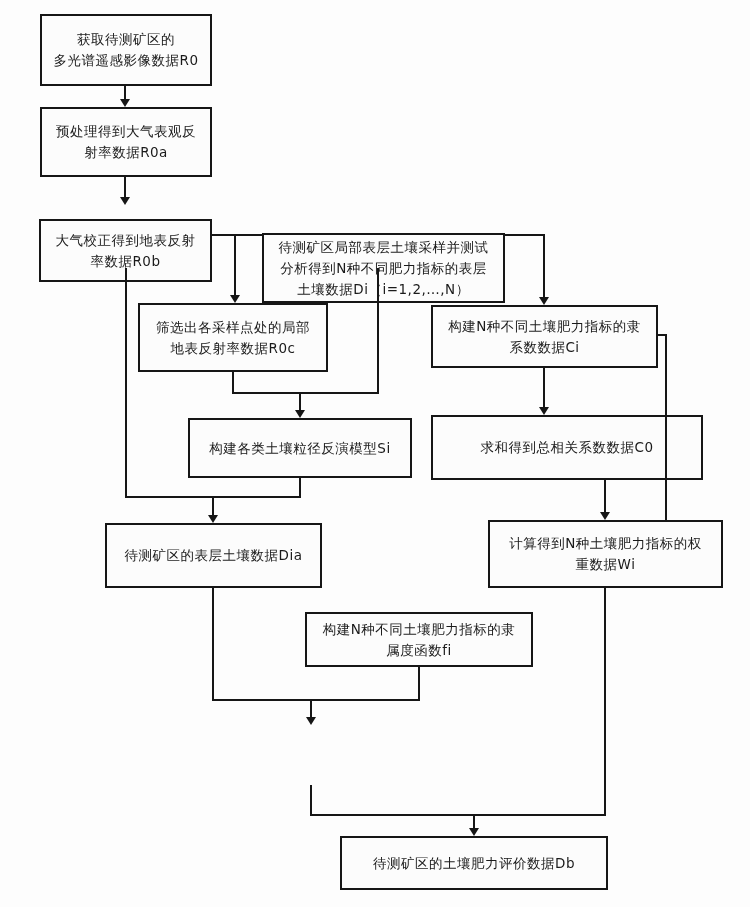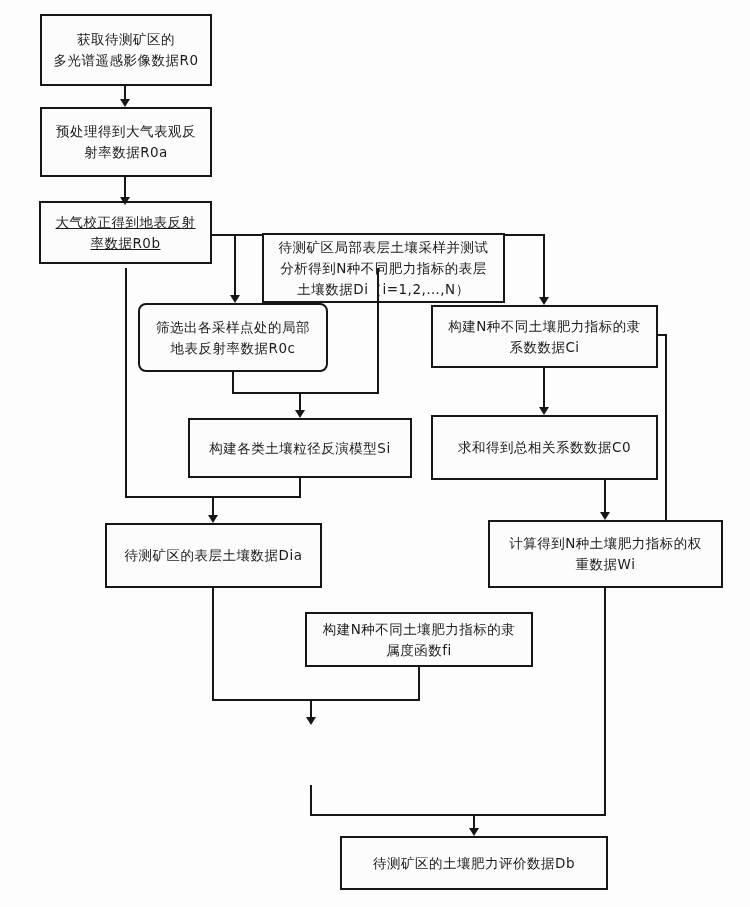--- a/index.html
+++ b/index.html
@@ -38,31 +38,31 @@
 </style>
 </head>
 <body>
 
 <div id="canvas">
 
   <div class="node" style="left:40px;top:14px;width:172px;height:72px;">获取待测矿区的
 多光谱遥感影像数据R0</div>
   <div class="node" style="left:40px;top:107px;width:172px;height:70px;">预处理得到大气表观反
 射率数据R0a</div>
-  <div class="node" style="left:39px;top:201px;width:173px;height:63px;text-decoration:underline;">大气校正得到地表反射
+  <div class="node" style="left:39px;top:219px;width:173px;height:63px;">大气校正得到地表反射
 率数据R0b</div>
   <div class="node" style="left:262px;top:198px;width:243px;height:70px;margin-top:35px;">待测矿区局部表层土壤采样并测试
 分析得到N种不同肥力指标的表层
 土壤数据Di（i=1,2,…,N）</div>
-  <div class="node" style="left:138px;top:303px;width:190px;height:69px;border-radius:8px;">筛选出各采样点处的局部
+  <div class="node" style="left:138px;top:303px;width:190px;height:69px;">筛选出各采样点处的局部
 地表反射率数据R0c</div>
   <div class="node" style="left:431px;top:305px;width:227px;height:63px;">构建N种不同土壤肥力指标的隶
 系数数据Ci</div>
   <div class="node" style="left:188px;top:418px;width:224px;height:60px;">构建各类土壤粒径反演模型Si</div>
-  <div class="node" style="left:431px;top:415px;width:227px;height:65px;">求和得到总相关系数数据C0</div>
+  <div class="node" style="left:431px;top:415px;width:272px;height:65px;">求和得到总相关系数数据C0</div>
   <div class="node" style="left:105px;top:523px;width:217px;height:65px;">待测矿区的表层土壤数据Dia</div>
   <div class="node" style="left:488px;top:520px;width:235px;height:68px;">计算得到N种土壤肥力指标的权
 重数据Wi</div>
   <div class="node" style="left:305px;top:612px;width:228px;height:55px;">构建N种不同土壤肥力指标的隶
 属度函数fi</div>
   <div class="node" style="left:340px;top:836px;width:268px;height:54px;">待测矿区的土壤肥力评价数据Db</div>
 
   <div class="edge-v" style="left:124px;top:86px;height:15px;"></div>
   <div class="arrow-down" style="left:120px;top:99px;"></div>
   <div class="edge-v" style="left:124px;top:177px;height:22px;"></div>

